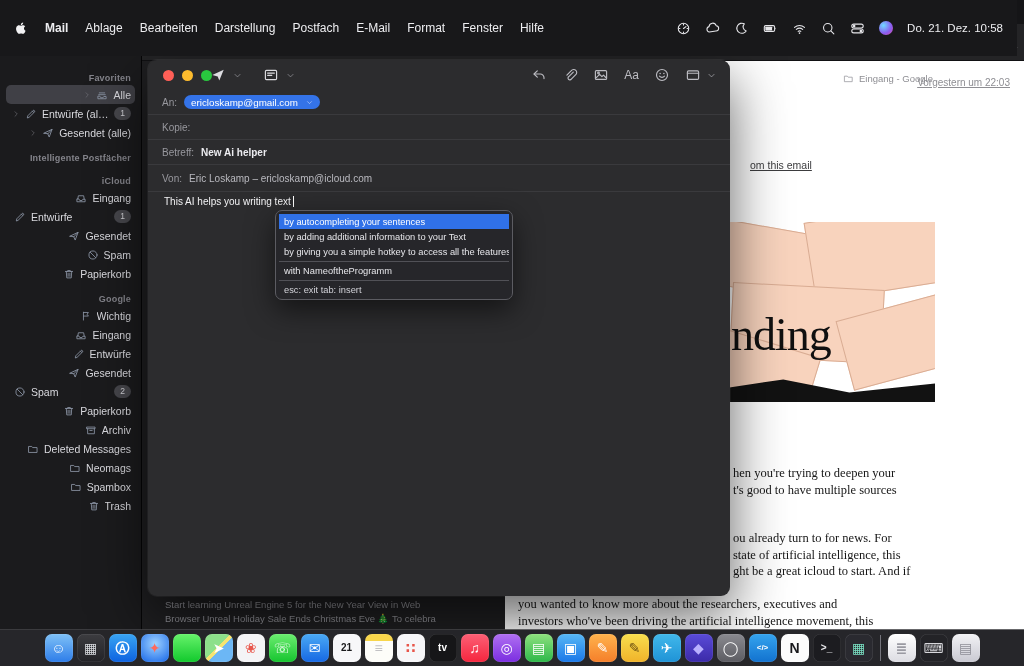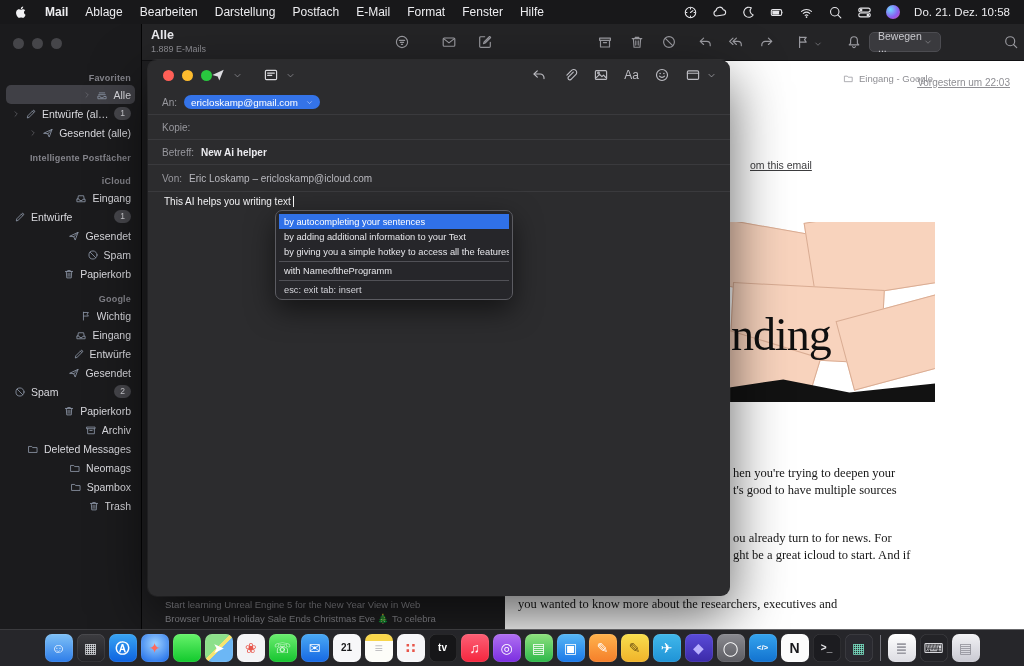--- a/index.html
+++ b/index.html
@@ -2,21 +2,21 @@
 <html><head>
 <meta charset="utf-8">
 <style>
   html,body{margin:0;padding:0;background:#000;}
   body{width:1024px;height:666px;overflow:hidden;font-family:"Liberation Sans","DejaVu Sans",sans-serif;-webkit-font-smoothing:antialiased;}
   .screen{position:absolute;top:0;left:0;width:1024px;height:666px;background:#151517;overflow:hidden;}
   .ic{display:inline-flex;width:16px;height:16px;flex:none;}
   .ic svg{width:100%;height:100%;}
 
   
-  .menubar{position:absolute;top:0;left:0;right:0;height:24px;background:#18181a;display:flex;align-items:center;padding:0 14px;color:#ededf0;font-size:12px;z-index:60;}
+  .menubar{position:absolute;top:0;left:0;right:7px;height:24px;background:#18181a;display:flex;align-items:center;padding:16px 14px;color:#ededf0;font-size:12px;z-index:60;}
   .mb-left{display:flex;align-items:center;gap:17px;}
   .apple{width:14px;height:14px;color:#f2f2f4;}
   .mb-app{font-weight:700;}
   .mb-menus{display:flex;gap:17px;}
   .mb-item{white-space:nowrap;}
   .mb-right{margin-left:auto;display:flex;align-items:center;gap:14px;}
   .st-ic{width:15px;height:15px;color:#e6e6ea;}
   .siri{width:14px;height:14px;border-radius:50%;background:radial-gradient(circle at 32% 32%,#6fd9ff,#8a5cf0 58%,#e0509e);}
   .clock{font-size:11.5px;white-space:nowrap;}
 
@@ -605,25 +605,27 @@
       <div class="hero-word">nding</div>
     </div>
     <div class="para p1">
 
     <div class="bline">hen you're trying to deepen your</div>
         <div class="bline">t's good to have multiple sources</div>
       </div>
     <div class="para p2">
 
     <div class="bline">ou already turn to for news. For</div>
+        <div class="bline">state of artificial intelligence, this</div>
         <div class="bline">ght be a great icloud to start. And if</div>
       </div>
     <div class="para p3">
 
     <div class="bline">you wanted to know more about the researchers, executives and</div>
+        <div class="bline">investors who've been driving the artificial intelligence movement, this</div>
       </div>
   </div>
 
   <div class="compose">
     <div class="c-titlebar">
       <div class="c-tl">
         <i class="r"></i>
         <i class="y"></i>
         <i class="g"></i>
       </div>

